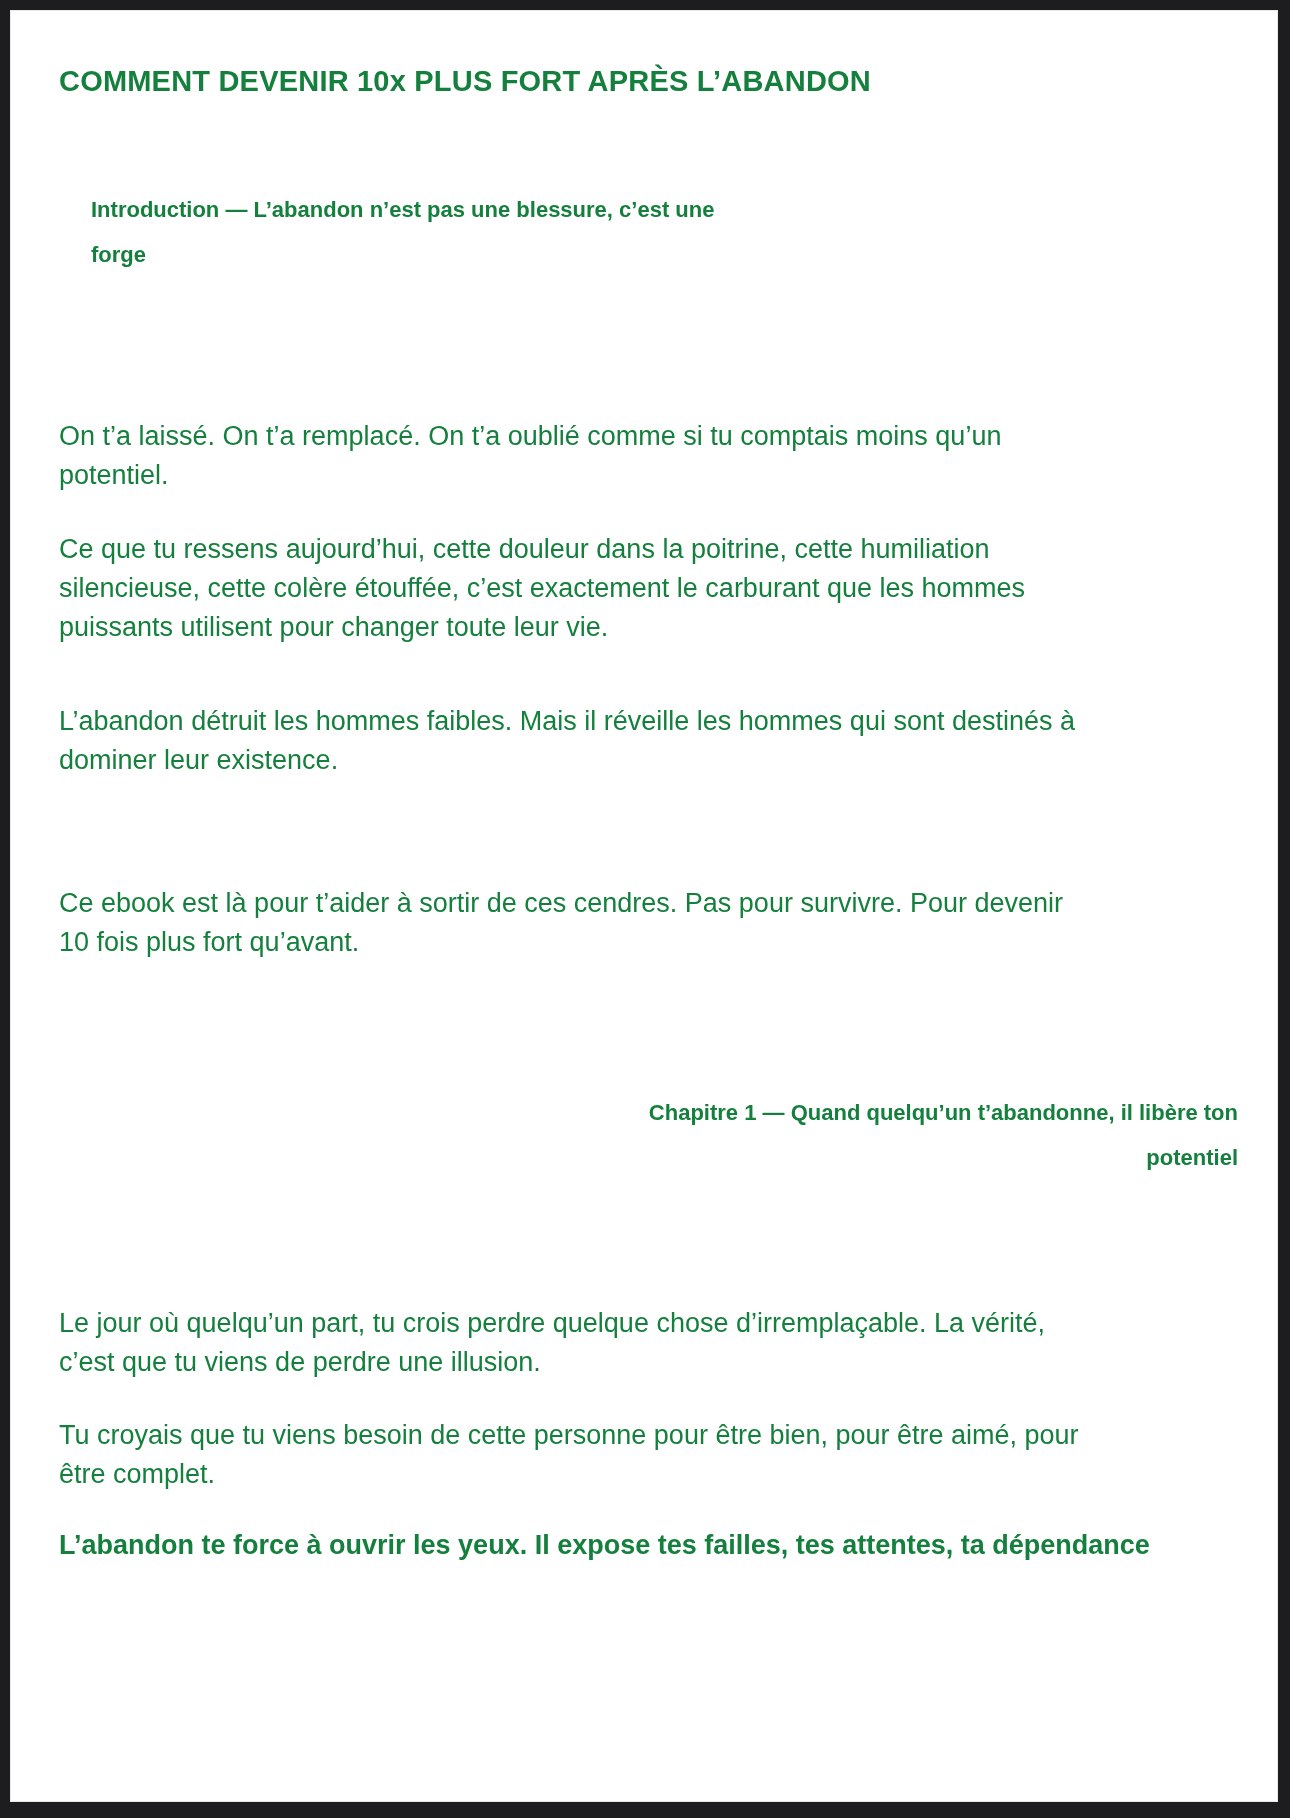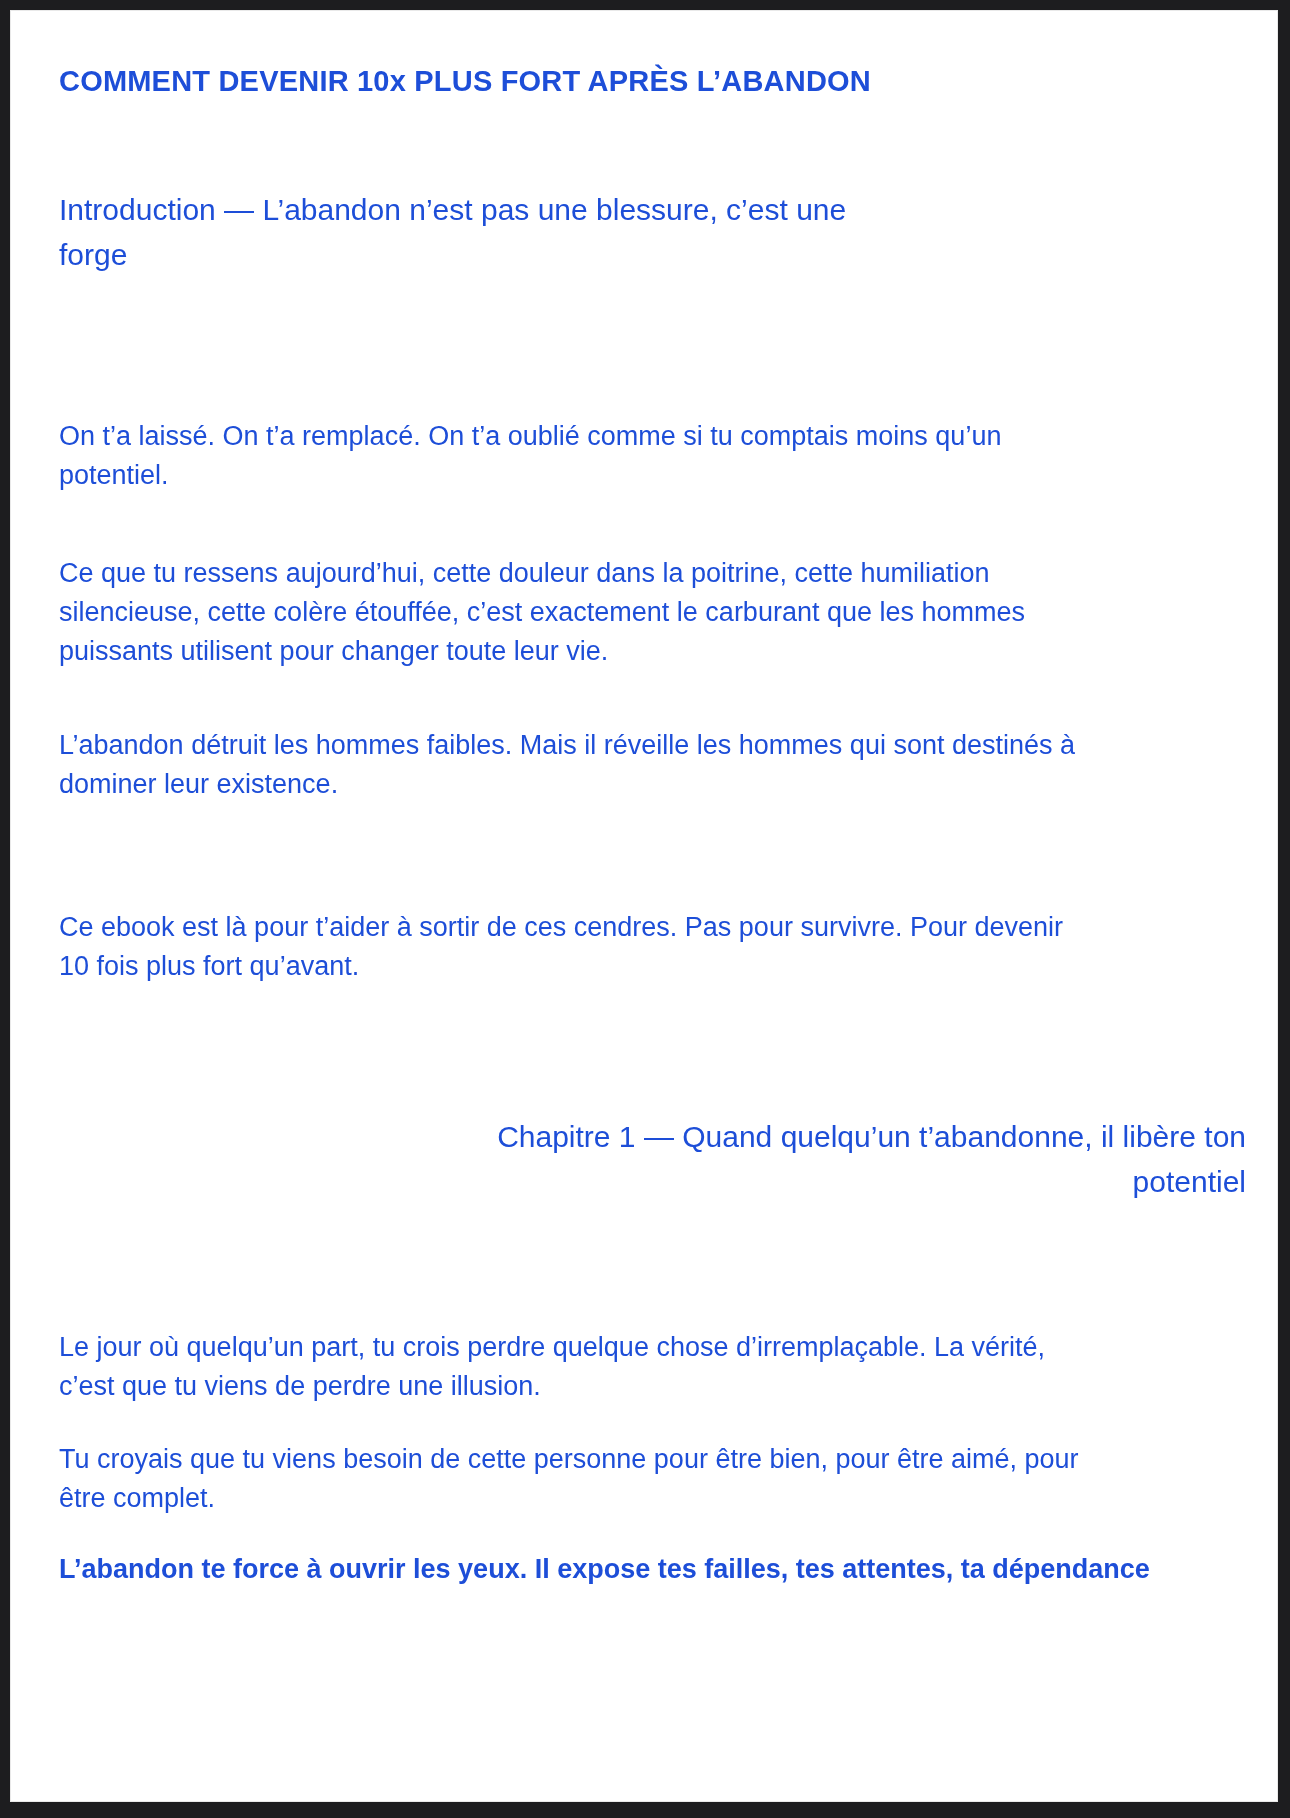--- a/index.html
+++ b/index.html
@@ -18,47 +18,48 @@
     left: 10px;
     top: 10px;
     width: 1268px;
     height: 1792px;
     background: #ffffff;
     box-shadow: 0 0 0 1px #e9e9e9 inset;
     overflow: hidden;
   }
   .content {
     padding-left: 49px;
-    padding-right: 32px;
-    color: #1d4ed8;
+    padding-right: 40px;
+    color: #15803d;
   }
   .line {
     display: block;
     white-space: pre;
   }
   .doc-title {
     margin-top: 51px;
     font-size: 29px;
     font-weight: 700;
     line-height: 40px;
     letter-spacing: 0.2px;
   }
   .doc-h2 {
-    font-size: 30px;
-    font-weight: 400;
+    font-size: 22px;
+    font-weight: 700;
     line-height: 45px;
+    margin-left: 32px;
   }
   .doc-p {
     font-size: 27px;
     font-weight: 400;
     line-height: 39px;
   }
   .b1 { margin-top: 86px; }
   .b2 { margin-top: 140px; }
-  .b3 { margin-top: 59px; }
+  .b3 { margin-top: 35px; }
   .b4 { margin-top: 55px; }
   .b5 { margin-top: 104px; }
   .b6 { margin-top: 128px; text-align: right; }
   .b7 { margin-top: 124px; }
   .b8 { margin-top: 34px; }
   .b9 { margin-top: 30px; }
   .b10 { margin-top: 32px; font-weight: bold; }
 </style>
 </head>
 <body>

